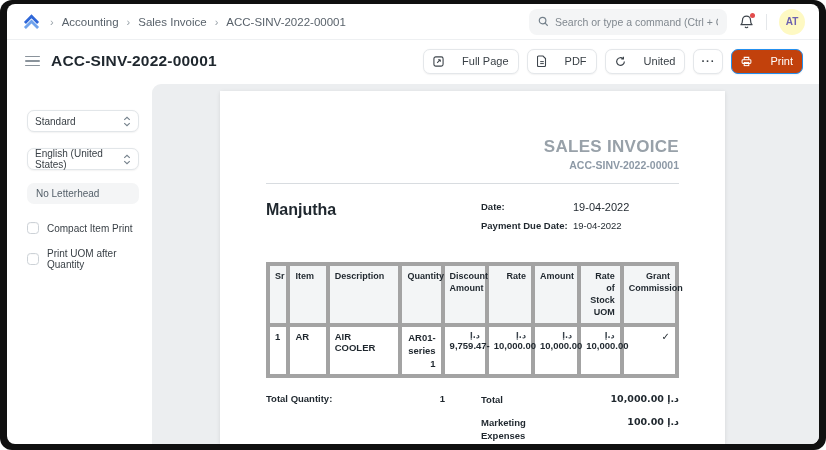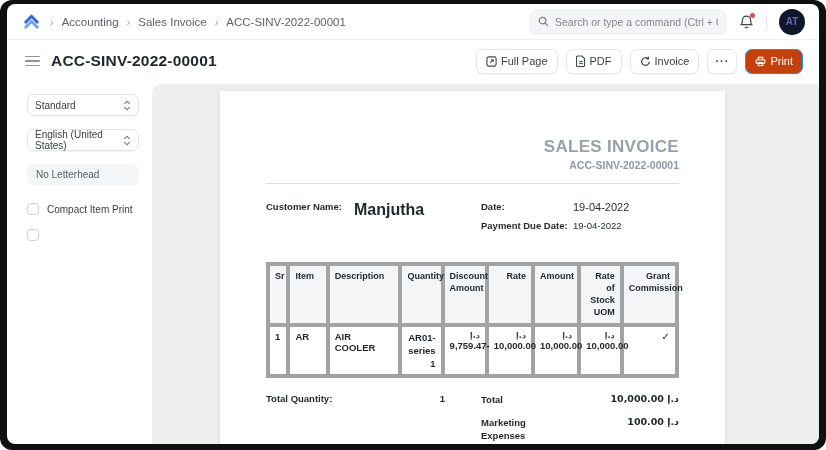--- a/index.html
+++ b/index.html
@@ -12,36 +12,36 @@
   .crumbs { display:flex; align-items:center; gap:8px; font-size:11.5px; color:#59626b; }
   .crumb-sep { color:#98a1a8; font-size:11px; }
   .crumb { cursor:pointer; }
   .nav-right { margin-left:auto; display:flex; align-items:center; gap:12px; }
   .searchbox { width:198px; height:26px; background:#f4f5f6; border-radius:8px; display:flex; align-items:center; gap:6px; padding:0 9px; }
   .searchbox input { border:0; outline:0; background:transparent; font-size:10.5px; color:#555; width:100%; font-family:"Liberation Sans",sans-serif; }
   .searchbox input::placeholder { color:#80888f; }
   .bell-wrap { position:relative; display:flex; }
   .bell-dot { position:absolute; top:-1px; right:-1px; width:5px; height:5px; border-radius:50%; background:#e24c4c; }
   .nav-divider { width:1px; height:16px; background:#e4e7ea; }
-  .avatar { width:26px; height:26px; border-radius:50%; background:#0f172a; color:#6e62b0; font-size:10px; font-weight:700; display:flex; align-items:center; justify-content:center; }
+  .avatar { width:26px; height:26px; border-radius:50%; background:#fef9c3; color:#6e62b0; font-size:10px; font-weight:700; display:flex; align-items:center; justify-content:center; }
 
   
   .page-head { flex:0 0 44px; display:flex; align-items:center; padding:6px 16px 8px 18px; }
   .hamburger { width:15px; display:flex; flex-direction:column; gap:3px; margin-right:11px; cursor:pointer; }
   .hamburger span { height:1.6px; background:#8a939b; border-radius:1px; }
   .page-title { font-size:15.5px; font-weight:700; color:#1f272e; letter-spacing:.2px; }
   .head-actions { margin-left:auto; display:flex; align-items:center; gap:8px; }
-  .btn { height:25px; display:flex; align-items:center; gap:4px; padding:0 9px; background:#fff; border:1px solid #e4e7ea; border-radius:7px; font-size:11px; color:#383f45; box-shadow:0 .5px 1.5px rgba(0,0,0,.05); cursor:pointer; }
+  .btn { height:25px; display:flex; align-items:center; gap:18px; padding:0 9px; background:#fff; border:1px solid #e4e7ea; border-radius:7px; font-size:11px; color:#383f45; box-shadow:0 .5px 1.5px rgba(0,0,0,.05); cursor:pointer; }
   .btn-primary { background:#c2410c; border-color:#2490ef; color:#fff; }
   .btn-more { padding:0 7px; letter-spacing:1px; font-weight:700; color:#383f45; }
 
   
   .content { flex:1; display:flex; overflow:hidden; }
   .sidebar { flex:0 0 145px; padding:10px 13px 0 20px; }
-  .sel { height:22px; border:1px solid #e2e6e9; border-radius:7px; background:#fff; box-shadow:0 .5px 1.5px rgba(0,0,0,.05); display:flex; align-items:center; justify-content:space-between; padding:0 7px; font-size:10px; color:#383f45; margin-bottom:13px; cursor:pointer; }
+  .sel { height:22px; border:1px solid #e2e6e9; border-radius:7px; background:#fff; box-shadow:0 .5px 1.5px rgba(0,0,0,.05); display:flex; align-items:center; justify-content:space-between; padding:0 7px; font-size:10px; color:#383f45; margin-bottom:13px; cursor:pointer;margin-top:16px; }
   .letterhead { height:21px; background:#f4f5f6; border-radius:7px; font-size:10px; color:#55606a; display:flex; align-items:center; padding:0 9px; margin:7px 0 18px; cursor:text; }
   .chk-row { display:flex; align-items:center; gap:8px; margin-bottom:14px; cursor:pointer; }
   .chk { width:12px; height:12px; border:1px solid #cdd2d7; border-radius:3.5px; background:#fff; box-shadow:inset 0 .5px 1px rgba(0,0,0,.05); flex:0 0 12px; }
   .chk-label { font-size:10px; color:#383f45; }
 
   
   .preview { flex:1; background:#eceef0; border-top-left-radius:9px; overflow:hidden; }
   .sheet { width:505px; margin:7px 0 0 68px; height:calc(100% - 7px); background:#fff; box-shadow:0 1px 4px rgba(0,0,0,.10); padding:46px 46px 0; }
   .inv-head { text-align:right; }
   .inv-title { font-size:17px; font-weight:600; color:#98a1a9; letter-spacing:.3px; }
@@ -151,21 +151,21 @@
           </span>
           <span>PDF</span>
         </button>
         <button class="btn">
           <span>
             <svg width="11" height="11" viewBox="0 0 12 12">
                 <path d="M10.2 6 a4.2 4.2 0 1 1 -1.3-3" fill="none" stroke="#3e454c" stroke-width="1.3"></path>
                 <path d="M9.2 0.8 v2.4 h-2.4" fill="none" stroke="#3e454c" stroke-width="1.3"></path>
               </svg>
           </span>
-          <span>Invoice</span>
+          <span>United</span>
         </button>
         <button class="btn btn-more">···</button>
         <button class="btn btn-primary">
           <span>
             <svg width="11" height="11" viewBox="0 0 12 12">
                 <path d="M3.5 4 V1.5 h5 V4" fill="none" stroke="#fff" stroke-width="1.1"></path>
                 <rect x="1.2" y="4" width="9.6" height="4.2" rx="1" fill="none" stroke="#fff" stroke-width="1.1"></rect>
                 <rect x="3.5" y="7" width="5" height="3.5" fill="none" stroke="#fff" stroke-width="1.1"></rect>
               </svg>
           </span>
@@ -195,35 +195,35 @@
               </svg>
           </span>
         </div>
         <div class="letterhead">No Letterhead</div>
         <div class="chk-row">
           <span class="chk"></span>
           <span class="chk-label">Compact Item Print</span>
         </div>
         <div class="chk-row">
           <span class="chk"></span>
+          <span class="chk-label">Print UOM after Quantity</span>
         </div>
       </div>
 
       <div class="preview">
         <div class="sheet">
 
           <div class="inv-head">
             <div class="inv-title">SALES INVOICE</div>
             <div class="inv-no">ACC-SINV-2022-00001</div>
           </div>
           <hr class="inv-divider">
 
           <div class="inv-meta">
             <div class="meta-left">
-              <span class="lbl">Customer Name:</span>
               <span class="val">Manjutha</span>
             </div>
             <div class="meta-right">
               <div class="meta-row">
                 <span class="lbl">Date:</span>
                 <span class="val val-date">19-04-2022</span>
               </div>
               <div class="meta-row">
                 <span class="lbl">Payment Due Date:</span>
                 <span class="val val-due">19-04-2022</span>

